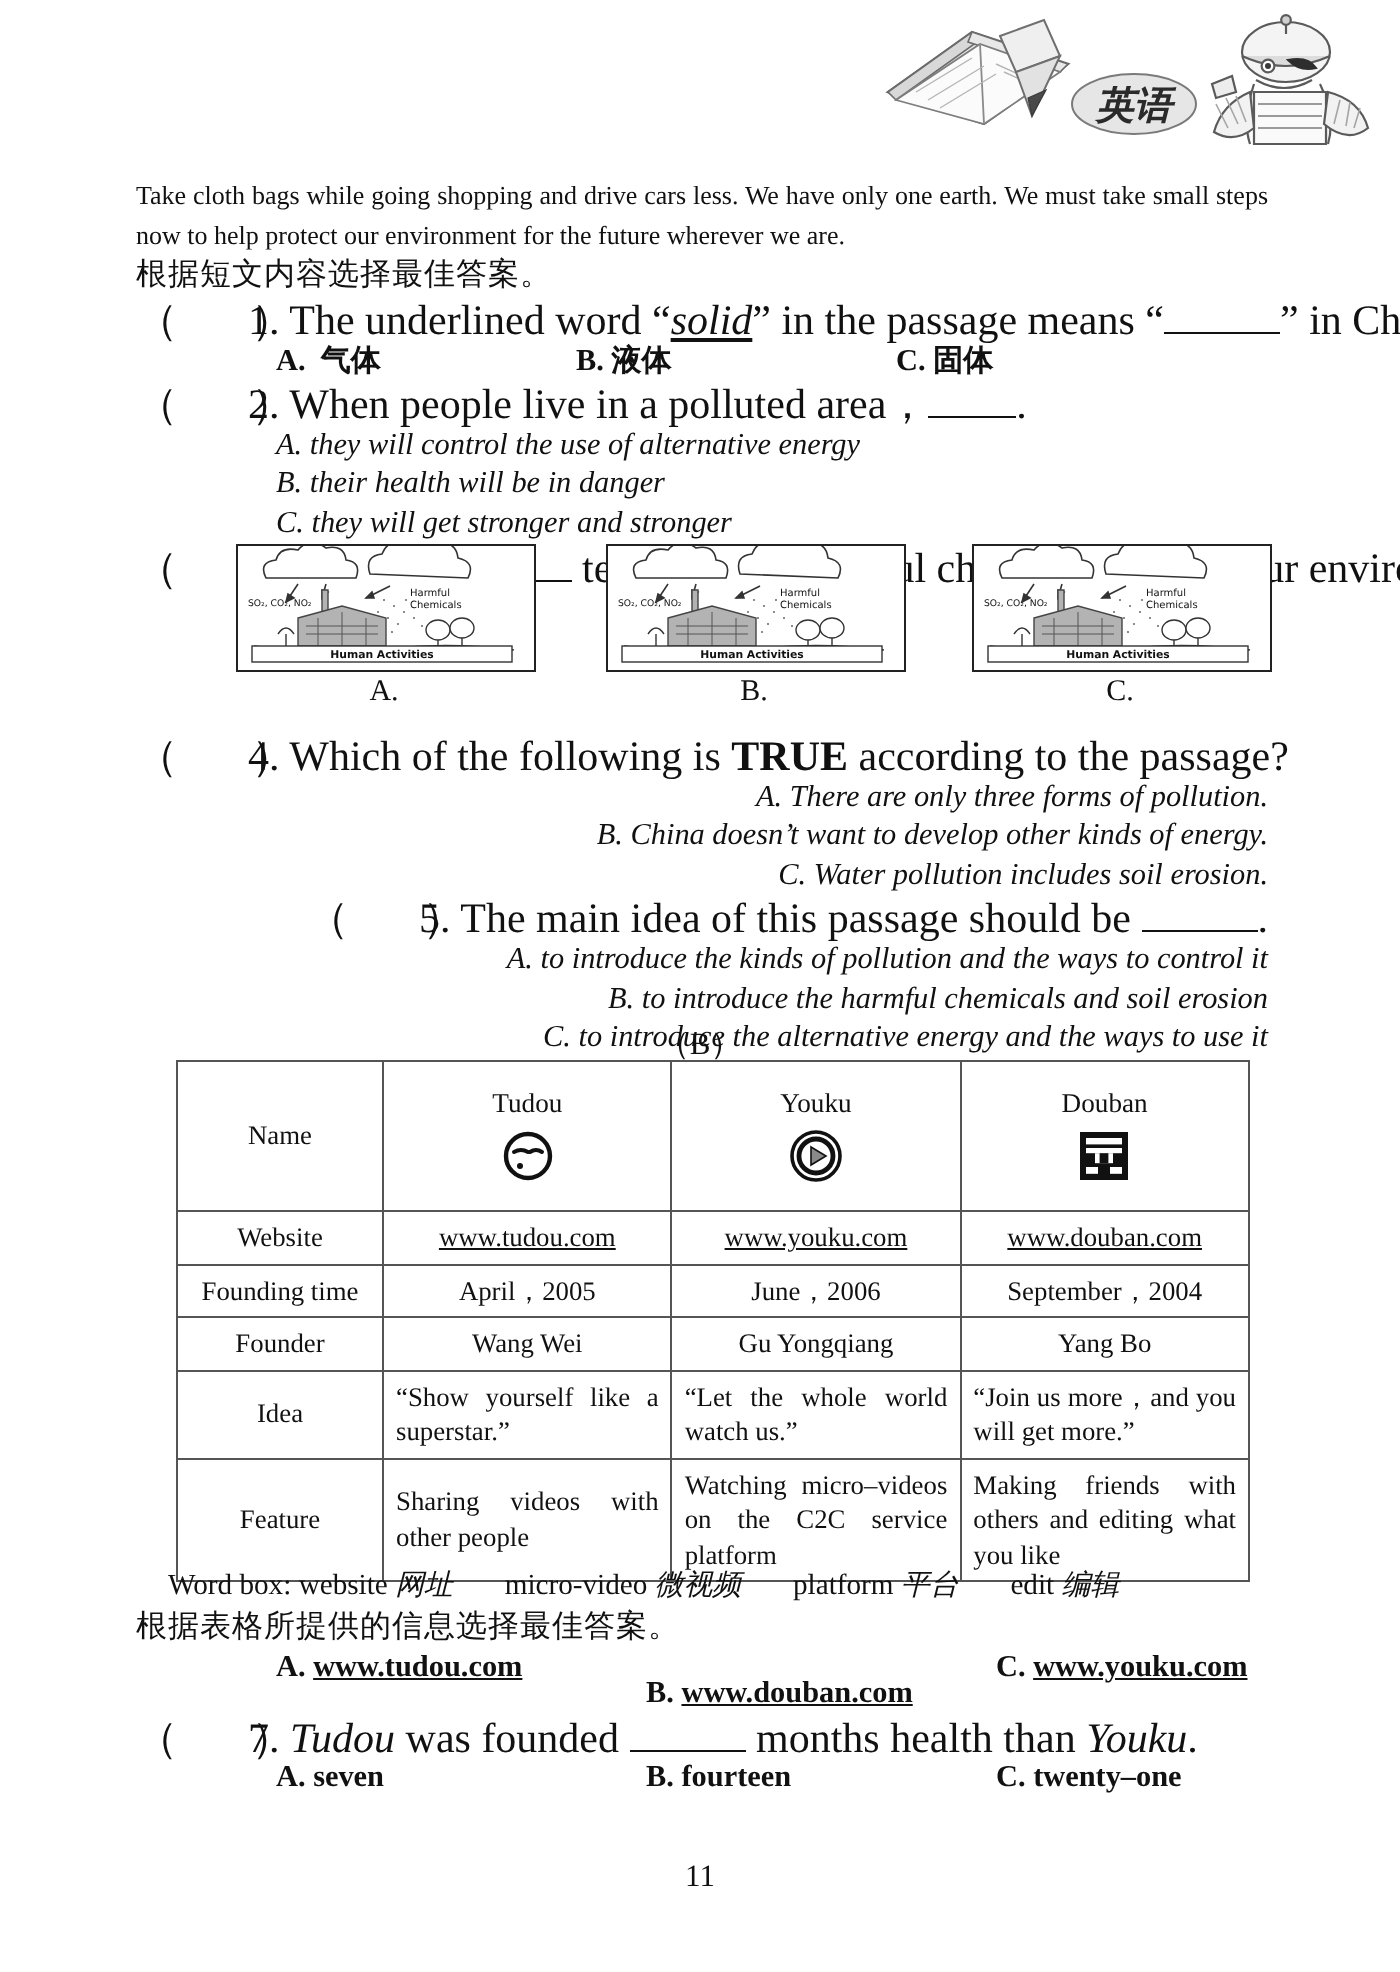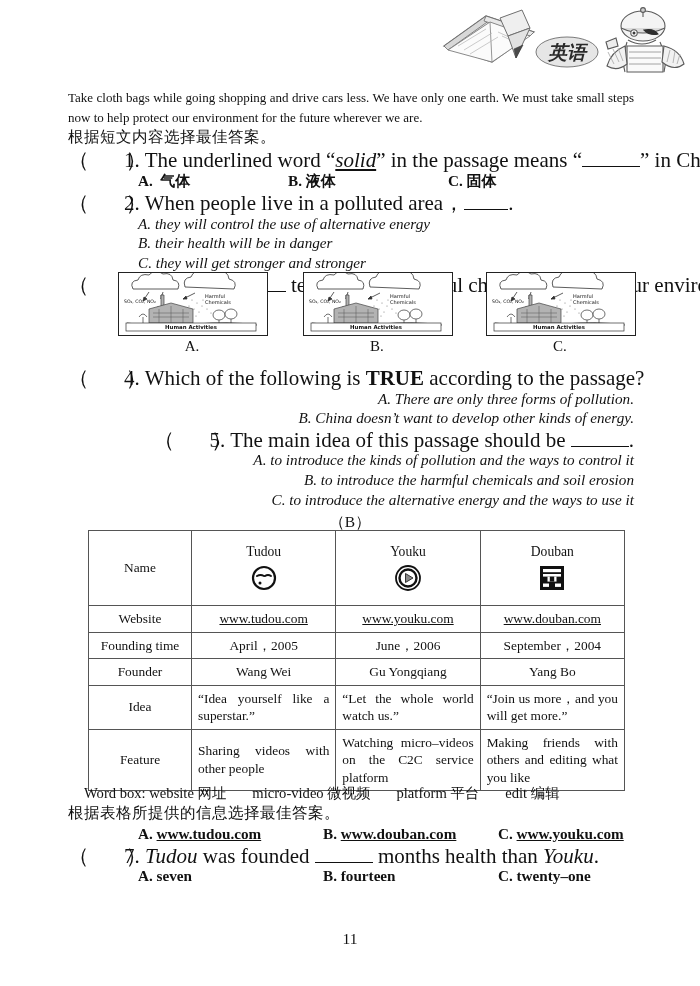--- a/index.html
+++ b/index.html
@@ -61,21 +61,21 @@
   td.cell{text-align:center;}
   td.just{text-align:justify;text-justify:inter-word;vertical-align:top;padding:6px 7px;}
   .sitename{font-size:13.6px;}
   .logo{margin-top:3px;height:30px;display:flex;align-items:center;justify-content:center;}
   .site-link{text-decoration:underline;font-size:13.4px;}
   .nm-row td{height:66px;}
 
   
   .tail{position:absolute;left:68px;top:784px;width:566px;}
   .wordbox{font-size:14.6px;line-height:19px;padding-left:16px;}
-  .wb-cn{font-family:"DejaVu Sans","Liberation Sans",sans-serif;font-size:14.4px;}
+  .wb-cn{font-family:"DejaVu Sans","Liberation Sans",sans-serif;font-size:14.4px;font-style:italic;}
   .sp{display:inline-block;width:26px;}
 
   .pageno{position:absolute;left:0;top:930px;width:700px;text-align:center;font-size:15.5px;}
 </style>
 </head>
 <body>
 
 <div class="page">
 
   <div class="header-art">
@@ -335,20 +335,21 @@
   </div>
 
   <div style="position:absolute;left:68px;top:366px;width:566px;text-align:right;">
     <div class="q">
       <span class="paren">（&nbsp;&nbsp;&nbsp;&nbsp;&nbsp;&nbsp;&nbsp;）</span><span>4.</span>
       <span>Which of the following is </span><span class="bold">TRUE</span><span> according to the passage?</span>
     </div>
     <div class="opts">
       <div class="opt-line"><span>A.</span> <span>There are only three forms of pollution.</span></div>
       <div class="opt-line"><span>B.</span> <span>China doesn’t want to develop other kinds of energy.</span></div>
+      <div class="opt-line"><span>C.</span> <span>Water pollution includes soil erosion.</span></div>
     </div>
 
     <div class="q">
       <span class="paren">（&nbsp;&nbsp;&nbsp;&nbsp;&nbsp;&nbsp;&nbsp;）</span><span>5.</span>
       <span>The main idea of this passage should be</span> <span class="blank"></span><span>.</span>
     </div>
     <div class="opts">
       <div class="opt-line"><span>A.</span> <span>to introduce the kinds of pollution and the ways to control it</span></div>
       <div class="opt-line"><span>B.</span> <span>to introduce the harmful chemicals and soil erosion</span></div>
       <div class="opt-line"><span>C.</span> <span>to introduce the alternative energy and the ways to use it</span></div>
@@ -414,21 +415,21 @@
 
     <tr>
       <td class="rowhead">Founder</td>
       <td class="cell">Wang Wei</td>
       <td class="cell">Gu Yongqiang</td>
       <td class="cell">Yang Bo</td>
     </tr>
 
     <tr>
       <td class="rowhead">Idea</td>
-      <td class="just">“Idea yourself like a superstar.”</td>
+      <td class="just">“Show yourself like a superstar.”</td>
       <td class="just">“Let the whole world watch us.”</td>
       <td class="just">“Join us more，and you will get more.”</td>
     </tr>
 
     <tr>
       <td class="rowhead">Feature</td>
       <td class="just">Sharing videos with other people</td>
       <td class="just">Watching micro–videos on the C2C service platform</td>
       <td class="just">Making friends with others and editing what you like</td>
     </tr>
@@ -439,21 +440,21 @@
     <div class="wordbox">
       <span>Word box:</span>
       <span><span>website</span> <span class="wb-cn">网址</span></span><span class="sp"></span><span><span>micro-video</span> <span class="wb-cn">微视频</span></span><span class="sp"></span><span><span>platform</span> <span class="wb-cn">平台</span></span><span class="sp"></span><span><span>edit</span> <span class="wb-cn">编辑</span></span>
     </div>
 
     <div class="cn">根据表格所提供的信息选择最佳答案。</div>
 
     <div class="opts">
       <div class="opt-row">
         <span style="width:185px;"><span>A.</span> <span class="ul">www.tudou.com</span></span>
-        <span style="width:175px;"><span>B.</span> <span class="ul">www.douban.com</span></span>
+        <span style="width:175px;margin-top:13px;"><span>B.</span> <span class="ul">www.douban.com</span></span>
         <span><span>C.</span> <span class="ul">www.youku.com</span></span>
       </div>
     </div>
 
     <div class="q">
       <span class="paren">（&nbsp;&nbsp;&nbsp;&nbsp;&nbsp;&nbsp;&nbsp;）</span><span>7.</span>
       <span class="it">Tudou</span><span> was founded</span> <span class="blank"></span> <span>months health than</span> <span class="it">Youku</span><span>.</span>
     </div>
     <div class="opts">
       <div class="opt-row">

